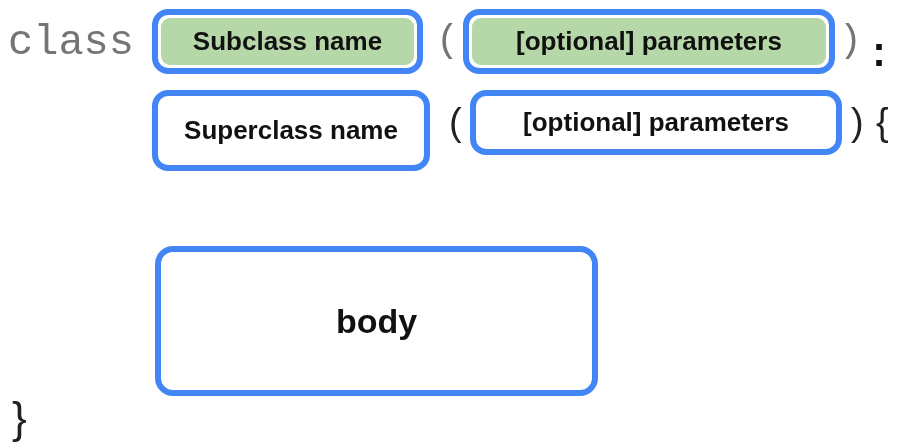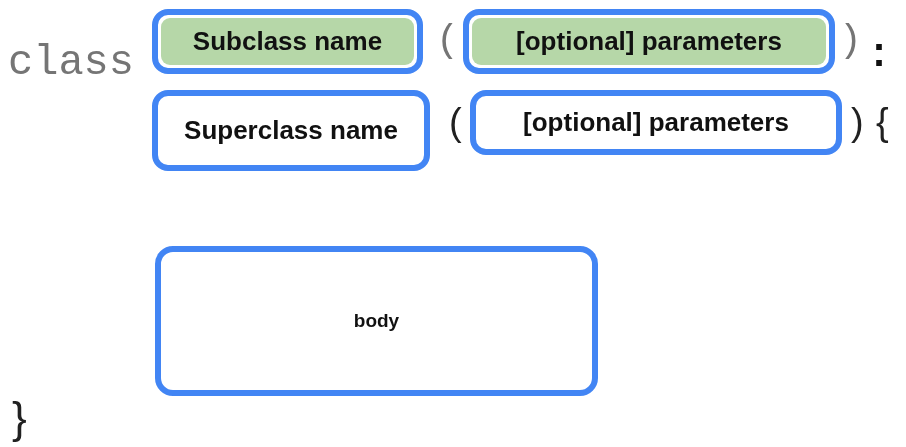--- a/index.html
+++ b/index.html
@@ -44,33 +44,33 @@
   
   #subclass-box   { left: 152px; top:   9px; width: 271px; height: 65px; }
   #params1-box    { left: 463px; top:   9px; width: 372px; height: 65px; }
   #superclass-box { left: 152px; top:  90px; width: 278px; height: 81px; }
   #params2-box    { left: 470px; top:  90px; width: 372px; height: 65px; }
   #body-box {
     left: 155px; top: 246px; width: 443px; height: 150px;
     border-radius: 18px;
   }
   #body-box .fill { border-radius: 10px; background: #ffffff; }
-  #body-box .pill-label { font-size: 19px; }
+  #body-box .pill-label { font-size: 34px; }
   
   .sym {
     position: absolute;
     line-height: 1;
     white-space: pre;
     user-select: none;
   }
   .mono-gray {
     font-family: "Liberation Mono", monospace;
     color: var(--gray, #757575);
   }
-  #kw-class      { left:   8px; top:  22px; font-size: 42px; margin-top: 20px; }
+  #kw-class      { left:   8px; top:  22px; font-size: 42px; }
   #paren1-open   { left: 436px; top:  22px; font-size: 38px; }
   #paren1-close  { left: 839px; top:  22px; font-size: 38px; }
   #colon-symbol {
     left: 867px; top: 36px;
     font-family: "Liberation Mono", monospace;
     font-weight: bold;
     font-size: 40px;
     color: #111111;
   }
   .sans-black {

